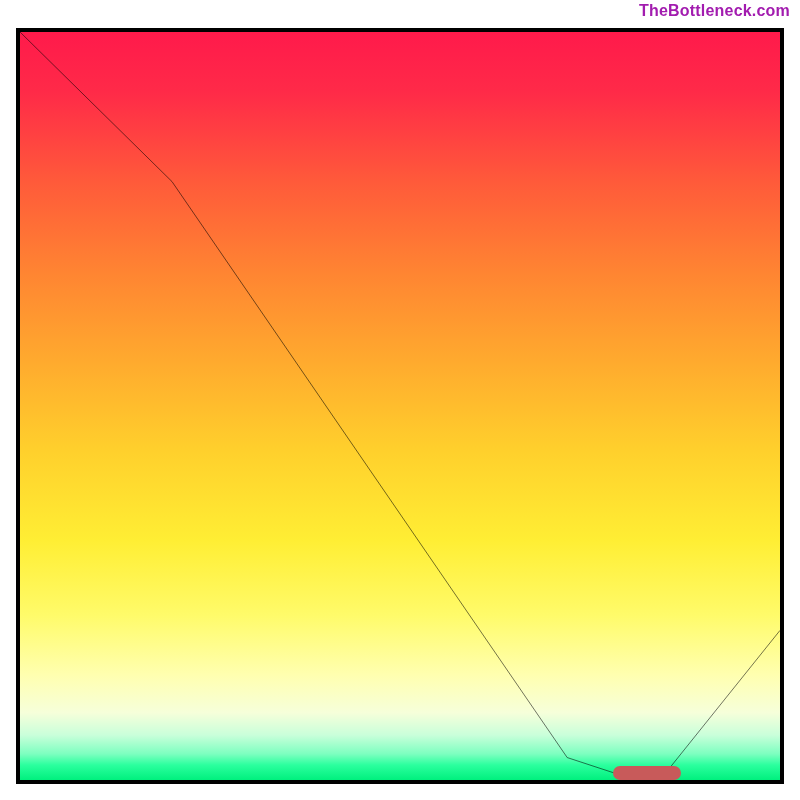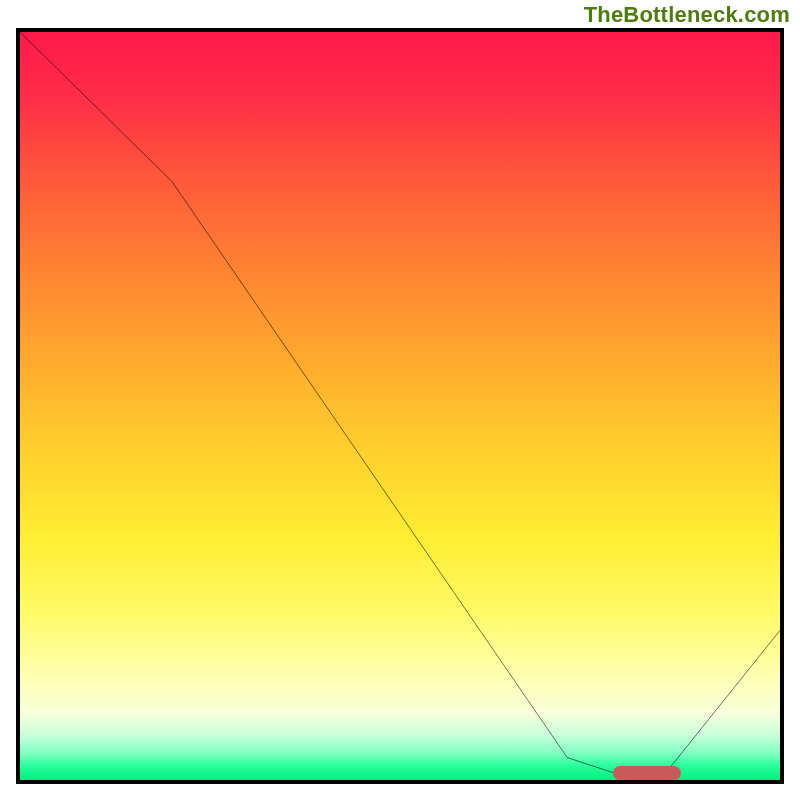--- a/index.html
+++ b/index.html
@@ -15,23 +15,23 @@
   .container {
     position: relative;
     width: 800px;
     height: 800px;
   }
 
   .watermark {
     position: absolute;
     top: 2px;
     right: 10px;
-    font-size: 22px;
+    font-size: 16px;
     font-weight: 600;
-    color: #4d7c0f;
+    color: #a21caf;
     letter-spacing: 0.2px;
     z-index: 10;
   }
 
   .plot-frame {
     position: absolute;
     left: 16px;
     top: 28px;
     width: 768px;
     height: 756px;

